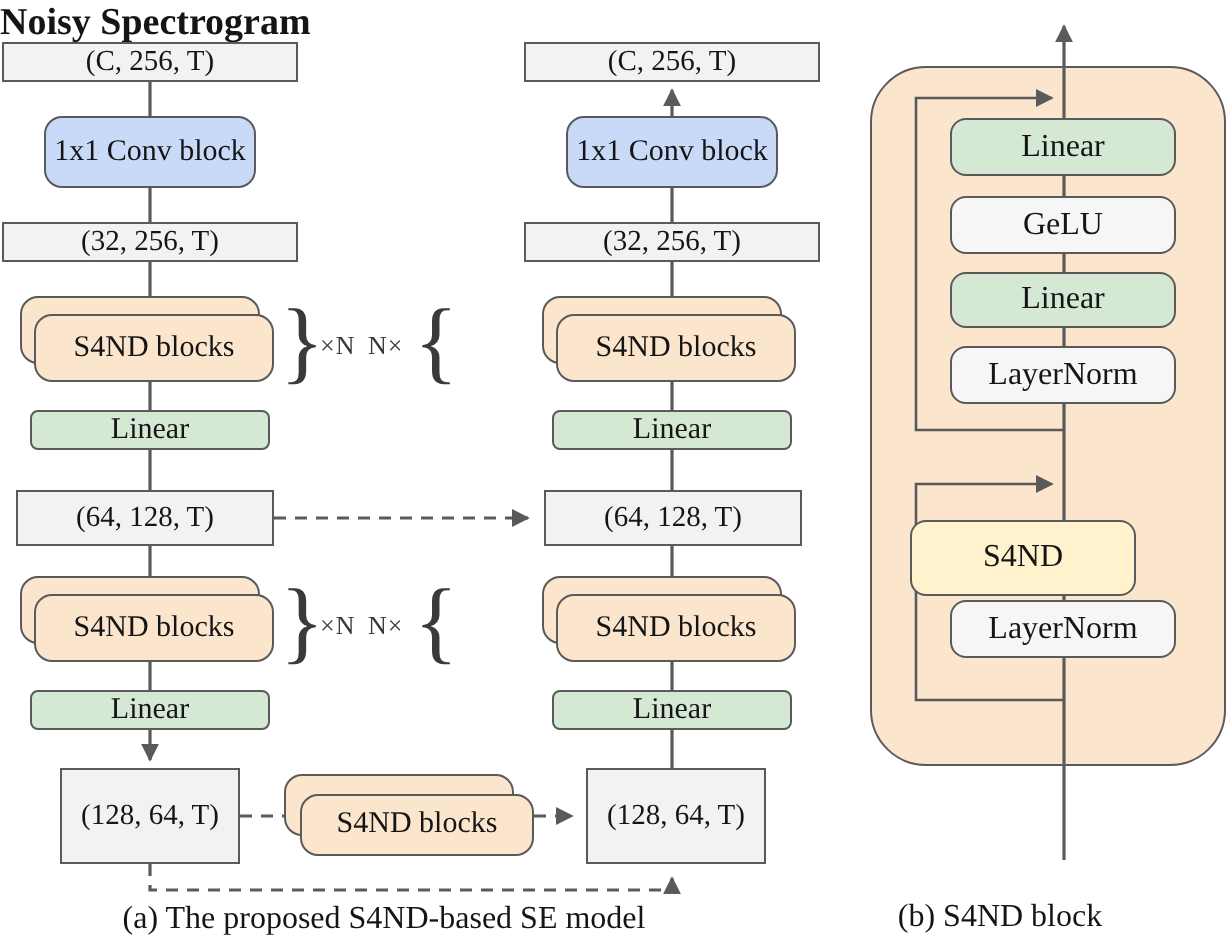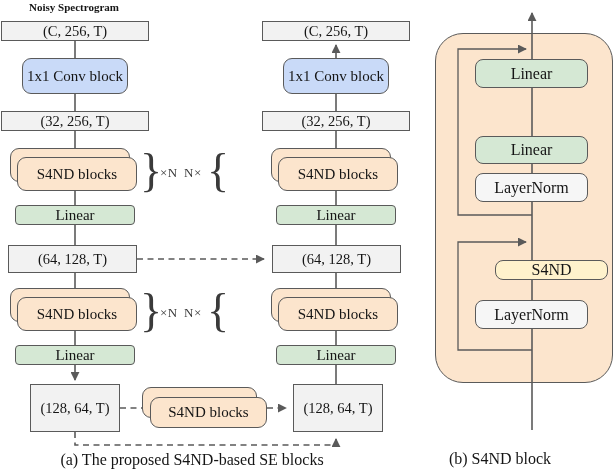--- a/index.html
+++ b/index.html
@@ -8,21 +8,21 @@
           font-family:"Liberation Serif",serif;color:#151515;overflow:hidden}
   .box{position:absolute;z-index:3;display:flex;align-items:center;justify-content:center;
        border:1.4px solid var(--stroke);background:var(--gray);font-size:14.5px;line-height:1;
        text-align:right;white-space:nowrap}
   .rounded{border-radius:9px}
   .blue{background:var(--blue)}
   .peach{background:var(--peach);border-radius:9px}
   .green{background:var(--green);border-radius:4px}
   .yellow{background:var(--yellow)}
   .lightgray{background:var(--gray_light)}
-  .col-title{position:absolute;z-index:3;text-align:center;font-weight:bold;font-size:11px;white-space:nowrap}
+  .col-title{position:absolute;z-index:3;font-weight:bold;font-size:19px;white-space:nowrap}
   .caption{position:absolute;z-index:3;text-align:center;font-size:16px;white-space:nowrap}
   .brace{position:absolute;z-index:3;font-size:46px;line-height:44px;color:#3a3a3a}
   .rep{position:absolute;z-index:3;font-size:13px;color:#3a3a3a;letter-spacing:0.5px;white-space:nowrap}
   .panelb{position:absolute;z-index:1;background:var(--peach);border:1.4px solid var(--stroke);border-radius:28px}
   .pb{font-size:16px;border-radius:8px}
   svg{position:absolute;left:0;top:0;z-index:2}
 </style>
 </head>
 <body>
 
@@ -117,25 +117,26 @@
 
   <span class="rep" style="left:184px;top:305px">N×</span>
   <span class="brace" style="left:207px;top:289px">{</span>
   <div class="box peach" style="left:271px;top:288px;width:120px;height:34px"></div>
   <div class="box peach" style="left:278px;top:297px;width:120px;height:34px;font-size:15px">S4ND blocks</div>
 
   <div class="box green" style="left:276px;top:345px;width:120px;height:20px;font-size:15px">Linear</div>
 
   <div class="box" style="left:293px;top:384px;width:90px;height:48px">(128, 64, T)</div>
 
-  <div class="caption" style="left:32px;top:451px;width:320px">(a) The proposed S4ND-based SE blocks</div>
+  <div class="caption" style="left:32px;top:451px;width:320px">(a) The proposed S4ND-based SE model</div>
 
   <div class="panelb" style="left:435px;top:33px;width:178px;height:350px"></div>
 
   <div class="box green pb" style="left:475px;top:59px;width:113px;height:29px">Linear</div>
+  <div class="box lightgray pb" style="left:475px;top:98px;width:113px;height:29px">GeLU</div>
   <div class="box green pb" style="left:475px;top:136px;width:113px;height:28px">Linear</div>
   <div class="box lightgray pb" style="left:475px;top:173px;width:113px;height:29px">LayerNorm</div>
-  <div class="box yellow pb" style="left:495px;top:260px;width:113px;height:20px">S4ND</div>
+  <div class="box yellow pb" style="left:455px;top:260px;width:113px;height:38px">S4ND</div>
   <div class="box lightgray pb" style="left:475px;top:300px;width:113px;height:29px">LayerNorm</div>
 
   <div class="caption" style="left:410px;top:450px;width:180px">(b) S4ND block</div>
 
 </div>
 
 </body></html>

